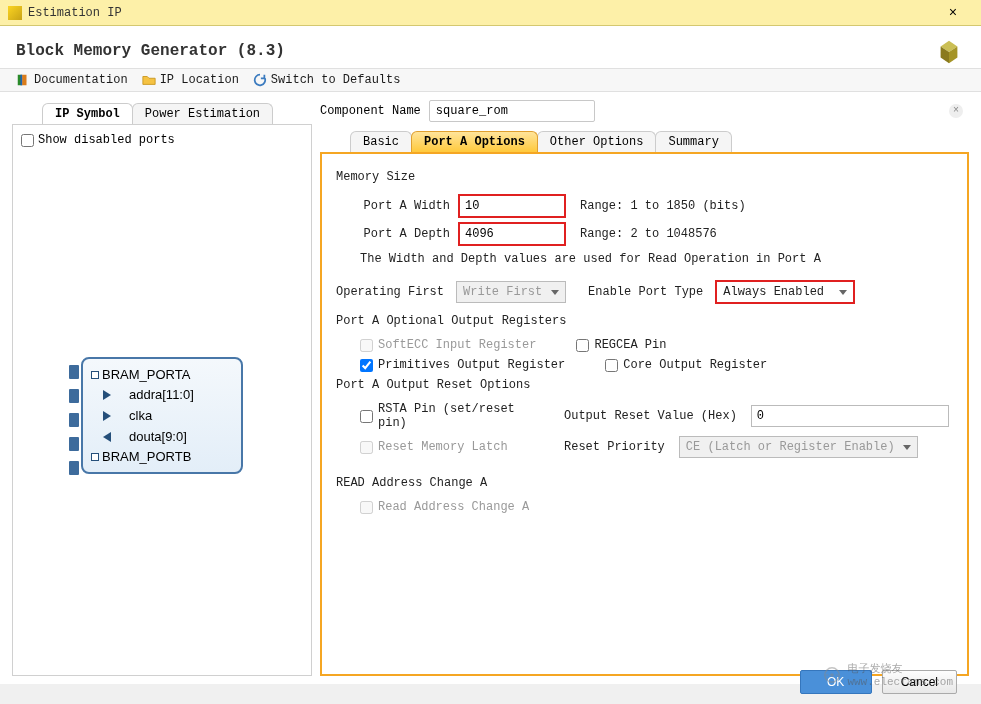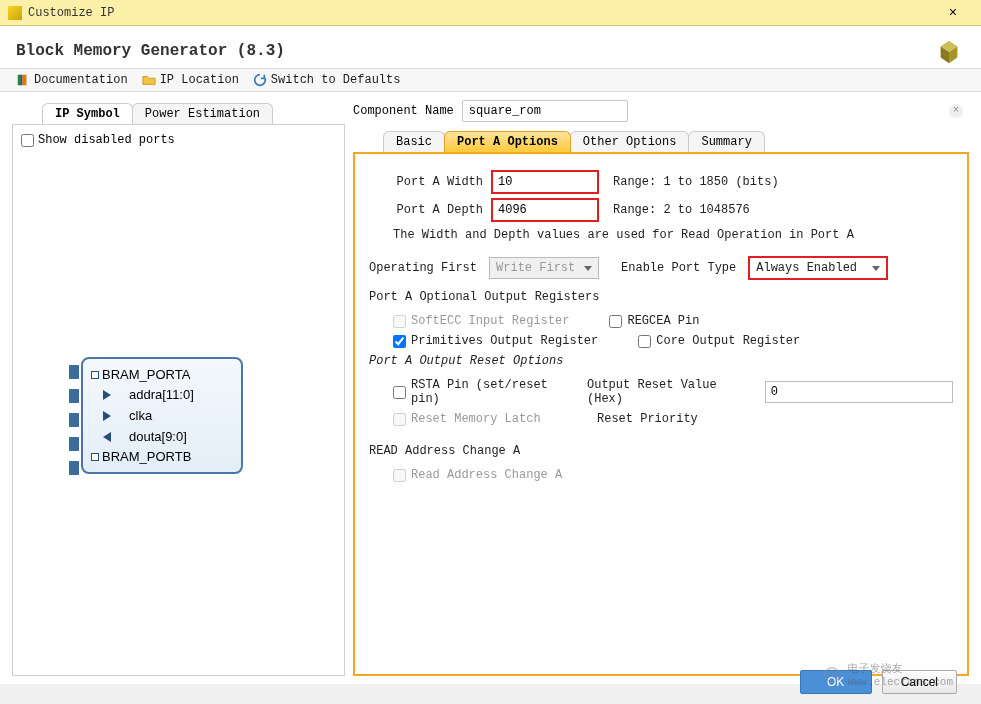--- a/index.html
+++ b/index.html
@@ -9,21 +9,21 @@
 .titlebar-text { flex: 1; color: #333; font-size: 12px; }
 .titlebar-close { width: 40px; height: 24px; text-align: center; line-height: 24px; font-size: 14px; cursor: pointer; }
 .header-area { background: #fff; padding: 16px 16px 8px 16px; position: relative; }
 .header-title { font-family: "Courier New", monospace; font-size: 16px; font-weight: bold; color: #333; }
 .logo-right { position: absolute; right: 18px; top: 12px; width: 28px; height: 28px; }
 .logo-right svg { width: 28px; height: 28px; }
 .toolbar { background: #f7f7f7; padding: 4px 16px; display: flex; align-items: center; gap: 14px; border-top: 1px solid #e0e0e0; border-bottom: 1px solid #e0e0e0; }
 .toolbar-item { display: flex; align-items: center; gap: 4px; cursor: pointer; color: #1a1a1a; }
 .toolbar-item .ti { width: 14px; height: 14px; display: inline-block; }
 .main-area { display: flex; padding: 8px 12px; gap: 8px; background: #fff; height: calc(704px - 26px - 58px - 28px); }
-.left-col { width: 333px; display: flex; flex-direction: column; }
+.left-col { width: 300px; display: flex; flex-direction: column; }
 .right-col { flex: 1; display: flex; flex-direction: column; }
 .inner-tabs { display: flex; height: 24px; align-items: flex-end; margin-left: 30px; }
 .inner-tab { padding: 3px 12px; font-size: 12px; background: #f5f5f5; border: 1px solid #ccc; border-bottom: none; border-radius: 6px 6px 0 0; margin-right: -1px; cursor: pointer; position: relative; }
 .inner-tab.active { background: #fff; font-weight: bold; z-index: 2; }
 .left-body { border: 1px solid #d0d0d0; flex: 1; padding: 8px; background: #fff; position: relative; }
 .chk-row { display: flex; align-items: center; gap: 4px; margin-bottom: 4px; }
 input[type=checkbox] { width: 13px; height: 13px; }
 .bram-block { position: absolute; top: 232px; left: 68px; width: 162px; }
 .bram-outer { border: 2px solid #4877a8; border-radius: 8px; background: linear-gradient(#f4f8fc, #e3eef8); padding: 6px 0; }
 .bram-port-hdr { font-family: Arial; font-size: 13px; padding: 2px 8px; display: flex; align-items: center; gap: 3px; }
@@ -59,21 +59,21 @@
 .btn.primary { background: #4a90d9; color: #fff; border-color: #3576bd; min-width:72px; }
 .watermark { position: absolute; right: 28px; bottom: 16px; opacity: 0.5; font-size: 11px; color: #555; pointer-events:none; display:flex; align-items:center; gap:6px; }
 .clear-x { position:absolute; right:6px; top:4px; width:14px; height:14px; border-radius:50%; background:#eee; color:#888; font-size:10px; line-height:14px; text-align:center; cursor:pointer; }
 .comp-wrap { position:relative; flex:1; }
 </style>
 </head>
 <body>
 
 <div class="titlebar">
   <span class="titlebar-icon"></span>
-  <span class="titlebar-text">Customize IP</span>
+  <span class="titlebar-text">Estimation IP</span>
   <span class="titlebar-close">×</span>
 </div>
 
 <div class="header-area">
   <div class="header-title">Block Memory Generator (8.3)</div>
   <div class="logo-right">
     <svg viewBox="0 0 40 40">
         <polygon points="20,4 32,12 20,20 8,12" fill="#cbbf55"></polygon>
         <polygon points="20,20 32,12 32,28 20,36" fill="#a59426"></polygon>
         <polygon points="20,20 8,12 8,28 20,36" fill="#8a7a1e"></polygon>
@@ -158,20 +158,21 @@
       </div>
     </div>
     <div class="cfg-tabs">
       <div class="cfg-tab">Basic</div>
       <div class="cfg-tab active">Port A Options</div>
       <div class="cfg-tab">Other Options</div>
       <div class="cfg-tab">Summary</div>
     </div>
     <div class="cfg-body">
 
+      <div class="sect-title">Memory Size</div>
       <div class="field-row">
         <span class="field-label">Port A Width</span>
         <input class="field-input red-box" value="10" style="">
         <span class="range-text">Range: 1 to 1850 (bits)</span>
       </div>
       <div class="field-row">
         <span class="field-label">Port A Depth</span>
         <input class="field-input red-box" value="4096" style="">
         <span class="range-text">Range: 2 to 1048576</span>
       </div>
@@ -199,35 +200,36 @@
         <div class="chk-line">
             <input type="checkbox" checked="" style="">
             <span>Primitives Output Register</span>
           </div>
         <div class="chk-line">
             <input type="checkbox" style="">
             <span>Core Output Register</span>
           </div>
       </div>
 
-      <div class="sect-title" style="font-style:italic;">Port A Output Reset Options</div>
+      <div class="sect-title" style="">Port A Output Reset Options</div>
       <div class="reset-row">
         <div class="chk-line" style="width:190px;">
             <input type="checkbox" style="">
             <span>RSTA Pin (set/reset pin)</span>
           </div>
         <span>Output Reset Value (Hex)</span>
         <input class="val-input" value="0" style="">
       </div>
       <div class="reset-row">
         <div class="chk-line disabled" style="width:190px;">
             <input type="checkbox" disabled="" style="">
             <span>Reset Memory Latch</span>
           </div>
         <span>Reset Priority</span>
+        <span class="dropdown disabled" style="min-width:215px;">CE (Latch or Register Enable)</span>
       </div>
 
       <div class="sect-title" style="margin-top:18px;">READ Address Change A</div>
       <div class="two-col">
         <div class="chk-line disabled">
             <input type="checkbox" disabled="" style="">
             <span>Read Address Change A</span>
           </div>
       </div>
 

